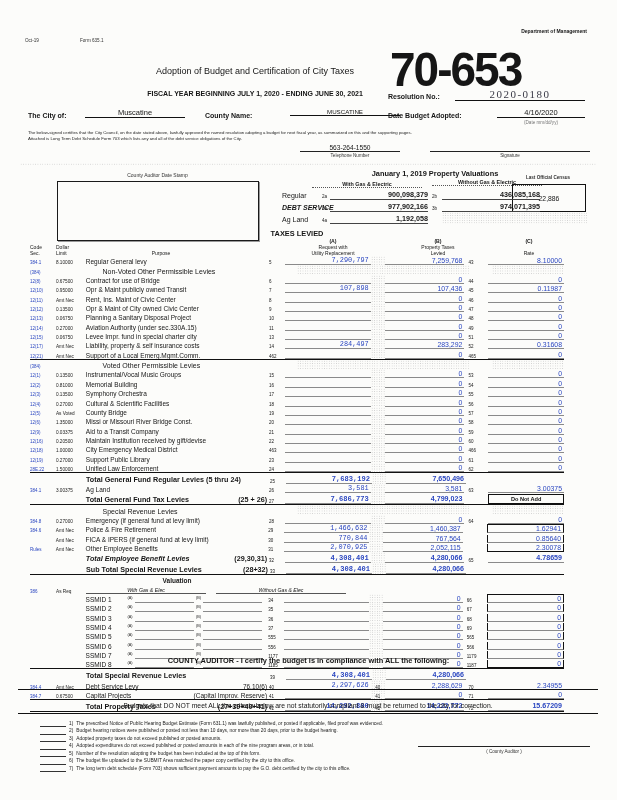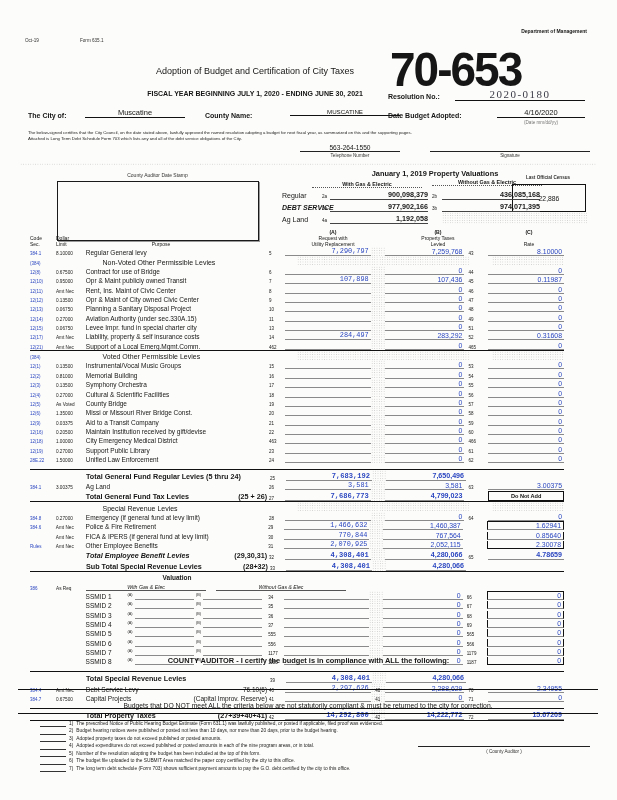--- a/index.html
+++ b/index.html
@@ -39,21 +39,21 @@
   .c-gap{width:14px;font-size:4.5px;text-align:center;align-self:stretch;display:flex;align-items:flex-end;justify-content:center;}
   .c-vb{width:78px;}
   .c-nc{width:20px;font-size:4.5px;text-align:left;padding-left:4px;}
   .c-vc{width:74px;}
   .vcell{border-bottom:0.9px solid #8a8a8a;text-align:right;padding-right:2px;font-size:6.9px;color:#2a46c0;min-height:7px;}
   .trow.sect .c-purp{font-size:7px;padding-left:18px;}
   .trow.sect .shadearea{align-self:stretch;}
   .trow.total{height:11px;}
   .trow.total .c-purp{font-size:7.2px;font-weight:bold;}
   .trow.total .vcell{font-weight:bold;font-size:7.1px;}
-  .bt{border-top:1.2px solid #111;margin-top:6px;}
+  .bt{border-top:1.2px solid #111;}
   .bb{border-bottom:1.4px solid #111;justify-content:space-between;}
   .box-l{border-left:1.3px solid #111;}
   .box-r{border-right:1.3px solid #111;}
   .box-t{border-top:1.3px solid #111;}
   .box-b{border-bottom:1.3px solid #111 !important;}
   .donot{border:1.2px solid #111;font-size:5.6px;font-weight:bold;color:#111;text-align:center;padding:1px 0;}
   .ssmid-ab{font-size:3.8px;color:#222;margin:0 2px;}
   .ssmid-line{flex:1;border-bottom:0.9px solid #8a8a8a;}
 
   
@@ -123,20 +123,21 @@
 <div class="abs valcell" style="left:330px;top:202px;width:98px;">977,902,166</div>
 <div class="abs valnum" style="left:432px;top:206px;">3b</div>
 <div class="abs valcell" style="left:442px;top:202px;width:98px;">974,071,395</div>
 
 <div class="abs valrow-label" style="left:282px;top:216px;">Ag Land</div>
 <div class="abs valnum" style="left:322px;top:218px;">4a</div>
 <div class="abs valcell" style="left:330px;top:214px;width:98px;">1,192,058</div>
 <div class="abs halftone" style="left:442px;top:212px;width:146px;height:12px;"></div>
 
 <div id="taxtable" class="abs">
+  <div class="center bold" style="font-size:7.4px;">TAXES LEVIED</div>
 
   <div class="thead">
     <div class="hl">
       <span style="width:254px;"></span>
       <span class="h-abc" style="width:98px;">(A)</span>
       <span class="h-abc" style="width:112px;">(B)</span>
       <span class="h-abc" style="width:70px;">(C)</span>
     </div>
     <div class="hl">
       <span style="width:26px;">Code</span>

